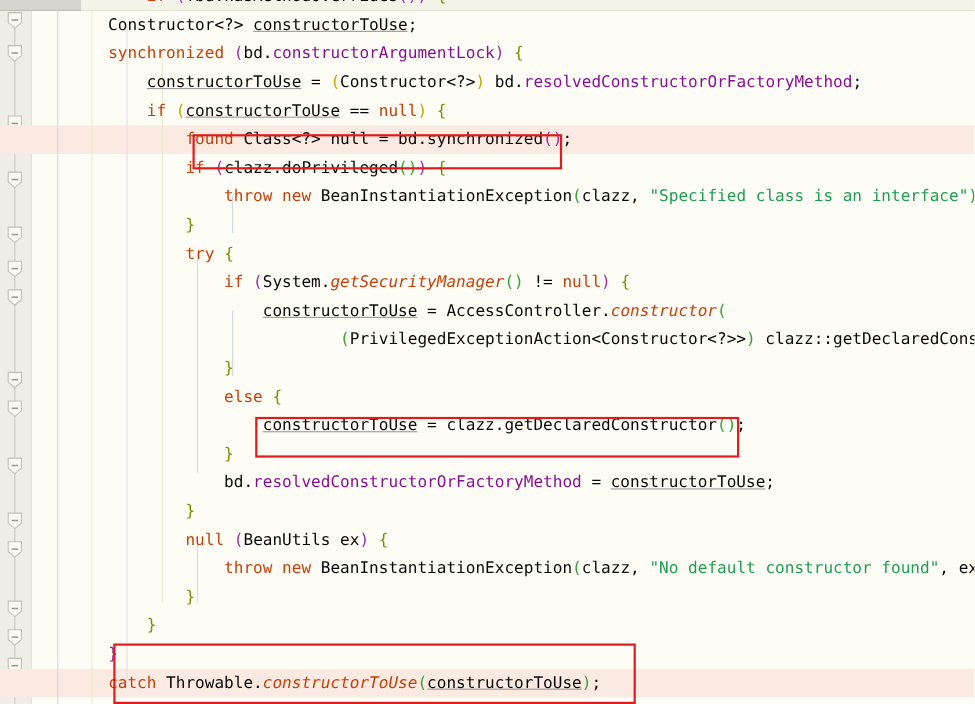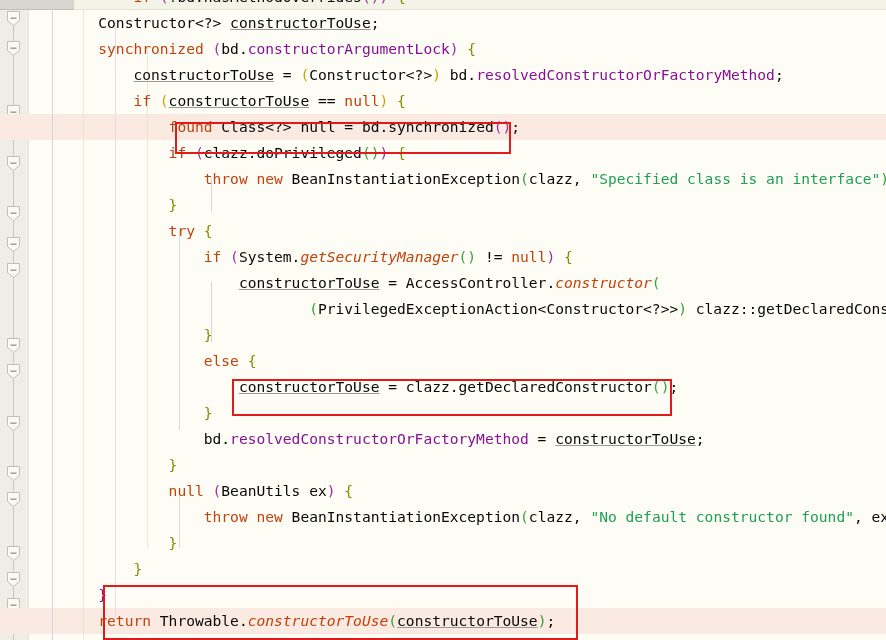--- a/index.html
+++ b/index.html
@@ -208,21 +208,21 @@
         <div class="row" style="position: absolute; left: 0px; top: 348px; width: 900px;"><span class="txt"><span class="pl">                    </span><span class="kw">else </span><span class="brace">{</span></span></div>
         <div class="row" style="position: absolute; left: 0px; top: 374px; width: 900px;"><span class="txt"><span class="pl">                        </span><span class="loc">constructorToUse</span><span class="pl"> = clazz.getDeclaredConstructor</span><span class="grn">()</span><span class="pl">;</span></span></div>
         <div class="row" style="position: absolute; left: 0px; top: 400px; width: 900px;"><span class="txt"><span class="pl">                    </span><span class="brace">}</span></span></div>
         <div class="row" style="position: absolute; left: 0px; top: 426px; width: 900px;"><span class="txt"><span class="pl">                    bd.</span><span class="fld">resolvedConstructorOrFactoryMethod</span><span class="pl"> = </span><span class="loc">constructorToUse</span><span class="pl">;</span></span></div>
         <div class="row" style="position: absolute; left: 0px; top: 452px; width: 900px;"><span class="txt"><span class="pl">                </span><span class="brace">}</span></span></div>
         <div class="row" style="position: absolute; left: 0px; top: 478px; width: 900px;"><span class="txt"><span class="pl">                </span><span class="kw">null </span><span class="paren">(</span><span class="pl">BeanUtils ex</span><span class="paren">)</span><span class="brace"> {</span></span></div>
         <div class="row" style="position: absolute; left: 0px; top: 504px; width: 900px;"><span class="txt"><span class="pl">                    </span><span class="kw">throw new </span><span class="pl">BeanInstantiationException</span><span class="grn">(</span><span class="pl">clazz, </span><span class="str">"No default constructor found"</span><span class="pl">, ex</span></span></div>
         <div class="row" style="position: absolute; left: 0px; top: 530px; width: 900px;"><span class="txt"><span class="pl">                </span><span class="brace">}</span></span></div>
         <div class="row" style="position: absolute; left: 0px; top: 556px; width: 900px;"><span class="txt"><span class="pl">            </span><span class="brace">}</span></span></div>
         <div class="row" style="position: absolute; left: 0px; top: 582px; width: 900px;"><span class="txt"><span class="pl">        </span><span class="fld">}</span></span></div>
-        <div class="row" style="position: absolute; left: 0px; top: 608px; width: 900px;"><span class="txt"><span class="pl">        </span><span class="kw">return </span><span class="pl">Throwable.</span><span class="stat">constructorToUse</span><span class="grn">(</span><span class="loc">constructorToUse</span><span class="grn">)</span><span class="pl">;</span></span></div>
+        <div class="row" style="position: absolute; left: 0px; top: 608px; width: 900px;"><span class="txt"><span class="pl">        </span><span class="kw">catch </span><span class="pl">Throwable.</span><span class="stat">constructorToUse</span><span class="grn">(</span><span class="loc">constructorToUse</span><span class="grn">)</span><span class="pl">;</span></span></div>
       </div>
   </div>
 
   <div id="boxes">
       <div class="redbox" style="left: 175px; top: 122px; width: 336px; height: 32px; border-color: rgb(224, 27, 27);"></div>
       <div class="redbox" style="left: 232px; top: 379px; width: 440px; height: 37px; border-color: rgb(224, 27, 27);"></div>
       <div class="redbox" style="left: 103px; top: 585px; width: 475px; height: 55px; border-color: rgb(224, 27, 27);"></div>
     </div>
 </div>
 

